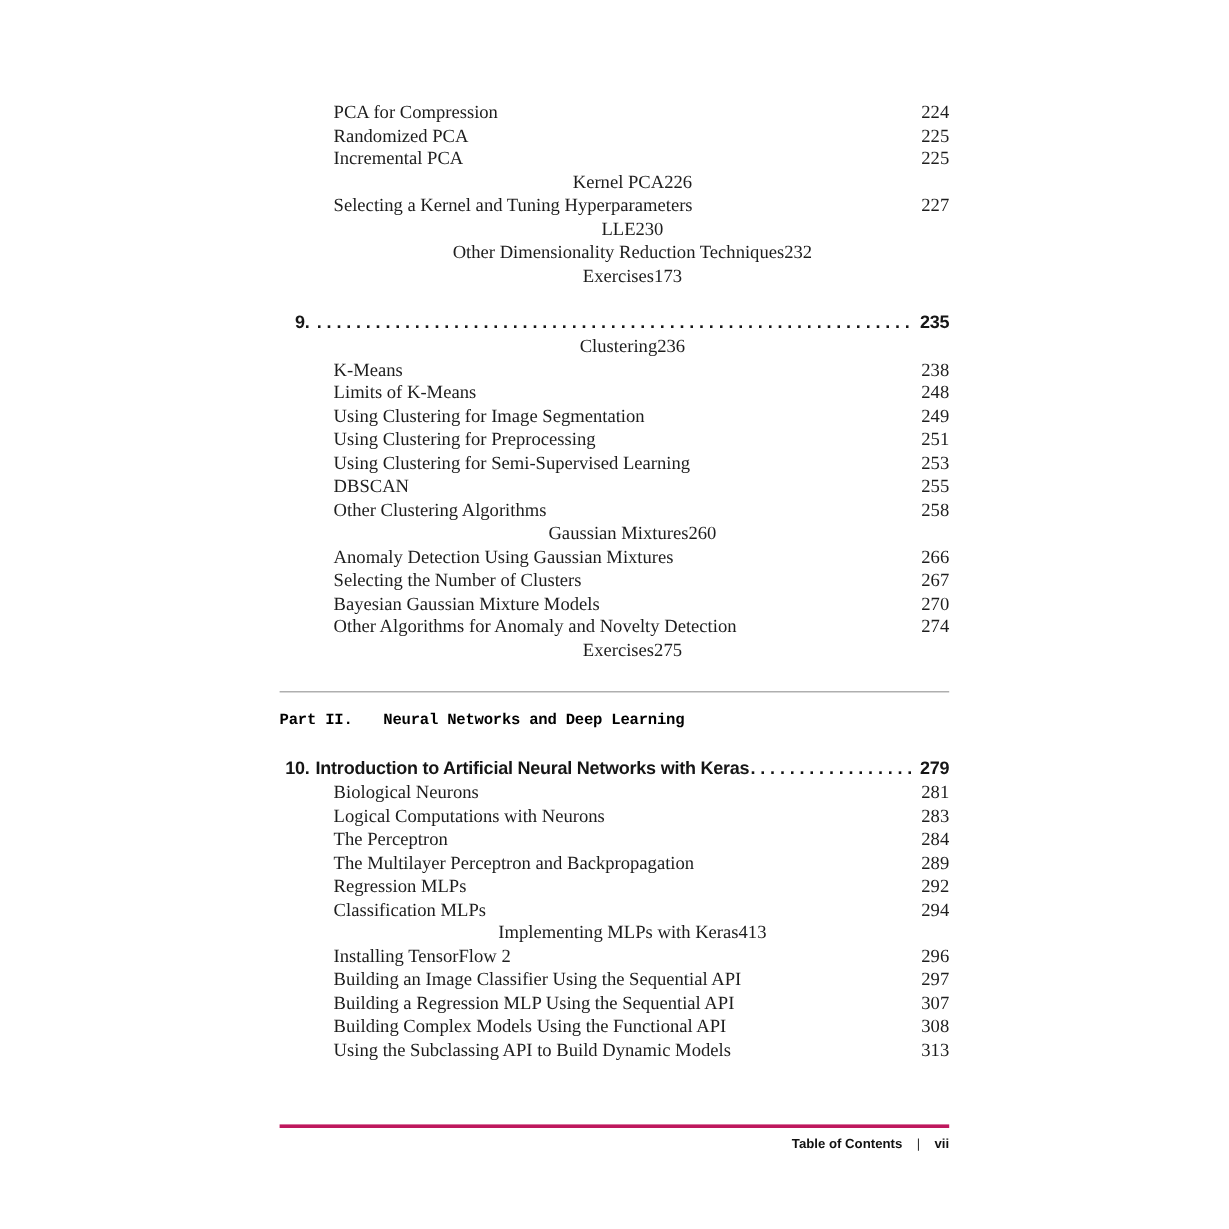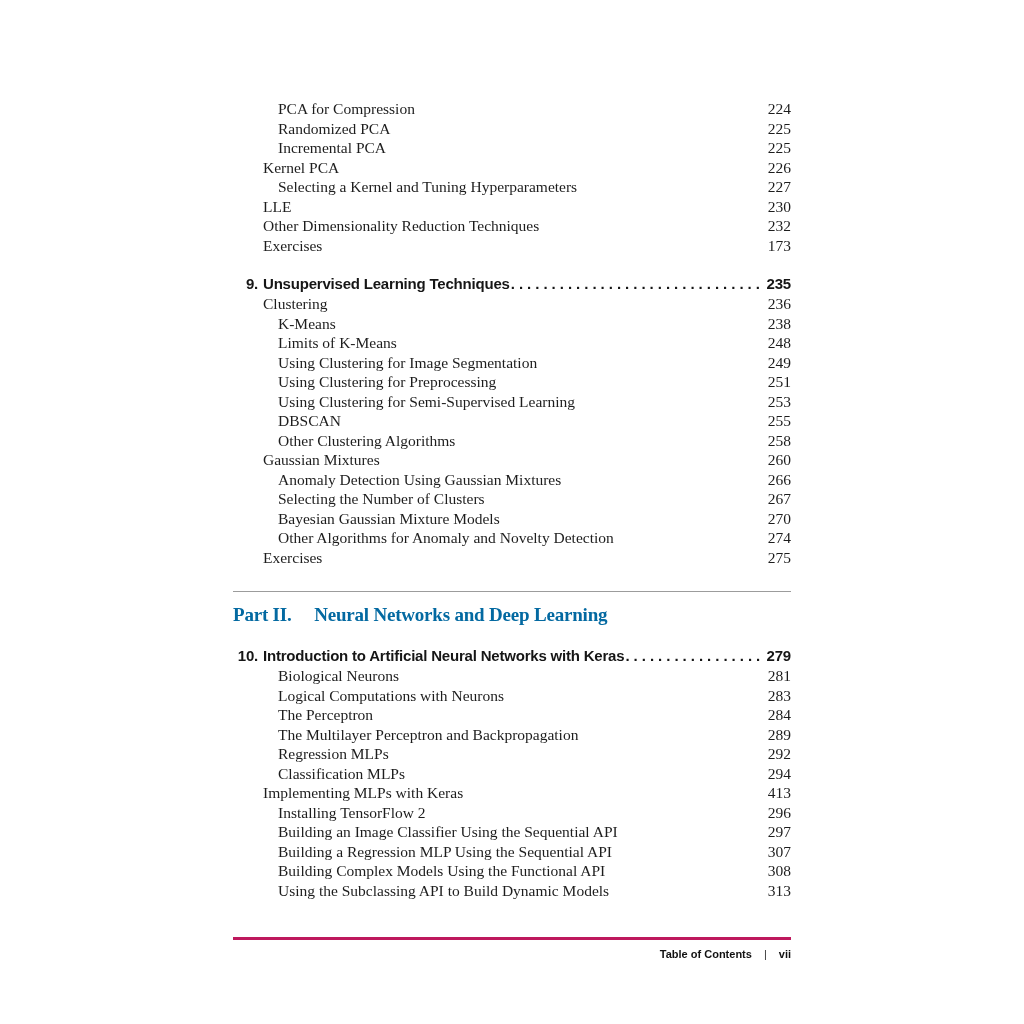--- a/index.html
+++ b/index.html
@@ -9,31 +9,31 @@
   .page {
     position: relative;
     width: 1024px; height: 1024px;
     background: #ffffff;
     overflow: hidden;
     font-family: "Liberation Serif", serif;
     color: #1d1d1d;
   }
   .content {
     position: absolute;
-    left: 233px; top: 84px; width: 558px; margin-top: 15px;
+    left: 233px; top: 84px; width: 558px;
   }
   
   .toc-entry {
     display: flex;
     justify-content: space-between;
     align-items: baseline;
     font-size: 15.5px;
     line-height: 19.5px;
   }
-  .toc-entry.level-1 { padding-left: 30px; }
+  .toc-entry.level-1 { padding-left: 30px; justify-content: center; }
   .toc-entry.level-2 { padding-left: 45px; }
   .toc-entry .t  { white-space: nowrap; }
   .toc-entry .pg { white-space: nowrap; }
   
   .toc-chapter {
     display: flex;
     align-items: baseline;
     margin-top: 18px;
     font-family: "Liberation Sans", sans-serif;
     font-weight: 700;
@@ -60,26 +60,26 @@
   }
   .toc-chapter .pg { padding-left: 7px; }
   
   .part-block { margin-top: 24px; }
   .part-rule {
     border-top: 1px solid #9c9c9c;
     height: 0;
     margin-bottom: 10px;
   }
   .part-line {
-    font-family: Liberation Serif, serif;
+    font-family: Liberation Mono, monospace;
     font-weight: 700;
-    font-size: 19px;
+    font-size: 13px;
     line-height: 25px;
     letter-spacing: -0.2px;
-    color: #0369a1;
+    color: #000000;
     white-space: nowrap;
   }
   .part-label { margin-right: 18px; }
   
   .page-footer {
     position: absolute;
     left: 233px; top: 937px; width: 558px;
     border-top: 3px solid #be185d;
     padding-top: 8px;
     display: flex;
@@ -132,21 +132,20 @@
     <span class="pg">232</span>
   </div>
 
   <div class="toc-entry level-1">
     <span class="t">Exercises</span>
     <span class="pg">173</span>
   </div>
 
   <div class="toc-chapter">
     <span class="num">9.</span>
-    <span class="ct">Unsupervised Learning Techniques</span>
     <span class="dots"></span>
     <span class="pg">235</span>
   </div>
 
   <div class="toc-entry level-1">
     <span class="t">Clustering</span>
     <span class="pg">236</span>
   </div>
 
   <div class="toc-entry level-2">

